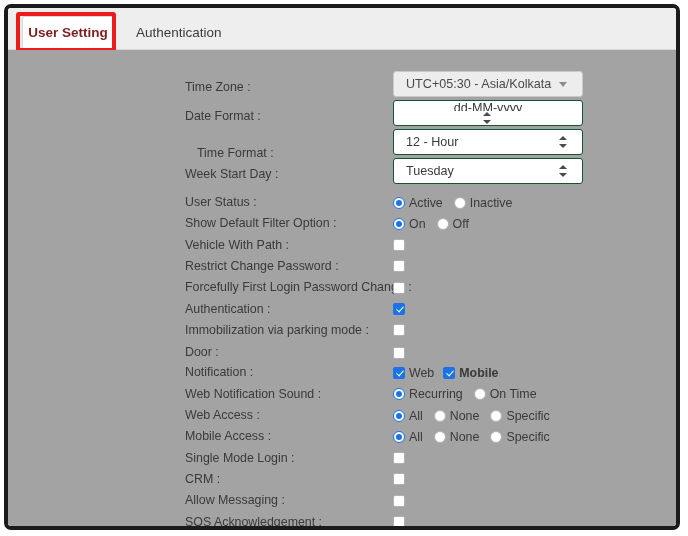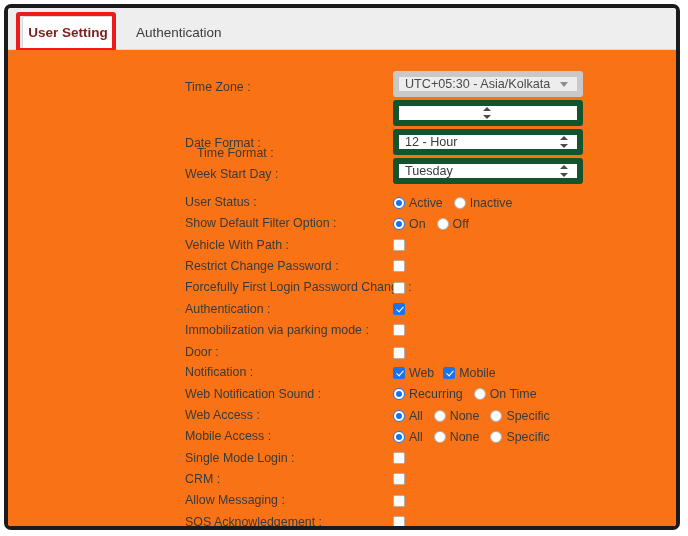--- a/index.html
+++ b/index.html
@@ -81,21 +81,21 @@
     pointer-events: none;
   }
 
   
   #settings-form {
     position: absolute;
     left: 0;
     top: 42px;
     right: 0;
     bottom: 0;
-    background: #f97316;
+    background: #a3a3a3;
   }
 
   .form-row {
     position: absolute;
     left: 0;
     width: 100%;
     height: 21px;
     display: flex;
     align-items: center;
   }
@@ -122,25 +122,25 @@
   }
 
   
   .select-box {
     position: absolute;
     left: 385px;
     width: 190px;
     height: 26px;
     box-sizing: border-box;
     background: #ffffff;
-    border: 6px solid #14532d;
+    border: 1px solid #14532d;
     border-radius: 3px;
     display: flex;
     align-items: center;
-    padding: 0 6px;
+    padding: 0 12px;
     font-size: 12.6px;
     color: #3a3a3a;
     cursor: pointer;
   }
   .select-box.disabled {
     background: #ededed;
     color: #4a4a4a;
     border-color: #c9c9c9;
   }
   .select-value {
@@ -251,21 +251,21 @@
     height: 6px;
     border: solid #ffffff;
     border-width: 0 1.8px 1.8px 0;
     transform: rotate(42deg);
   }
   .cb-opt {
     display: flex;
     align-items: center;
     margin-right: 9px;
   }
-  .cb-opt:last-child { margin-right: 0; }
+  .cb-opt:last-child { margin-right: 0; font-weight: bold; }
   .cb-opt .opt-label { margin-left: 4px; }
 </style>
 </head>
 <body>
 
 <div id="page-frame">
 
   <div id="tab-bar">
     <div class="tab active">
       <span>User Setting</span>
@@ -275,21 +275,21 @@
     </div>
     <div id="tab-highlight"></div>
   </div>
 
   <div id="settings-form">
       <div class="row-label" style="top: 27px; position: absolute;">Time Zone :</div>
       <div class="select-box disabled" style="top: 21px;">
         <span class="select-value">UTC+05:30 - Asia/Kolkata</span>
         <span class="caret-down"></span>
       </div>
-      <div class="row-label" style="top: 56px; position: absolute; margin-top: 27px;">Date Format :</div>
+      <div class="row-label" style="top: 56px; position: absolute;">Date Format :</div>
       <div class="select-box" style="top: 50px; flex-direction: column;">
         <span class="select-value">dd-MM-yyyy</span>
         <span class="spinner"></span>
       </div>
       <div class="row-label" style="top: 93px; position: absolute; margin-left: 12px;">Time Format :</div>
       <div class="select-box" style="top: 79px;">
         <span class="select-value">12 - Hour</span>
         <span class="spinner"></span>
       </div>
       <div class="row-label" style="top: 114px; position: absolute;">Week Start Day :</div>

